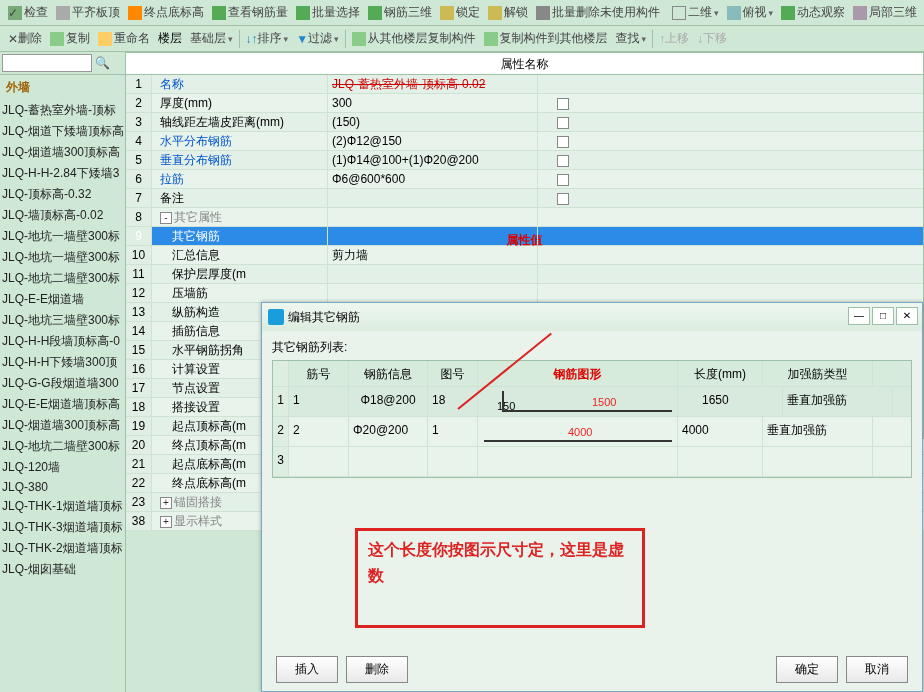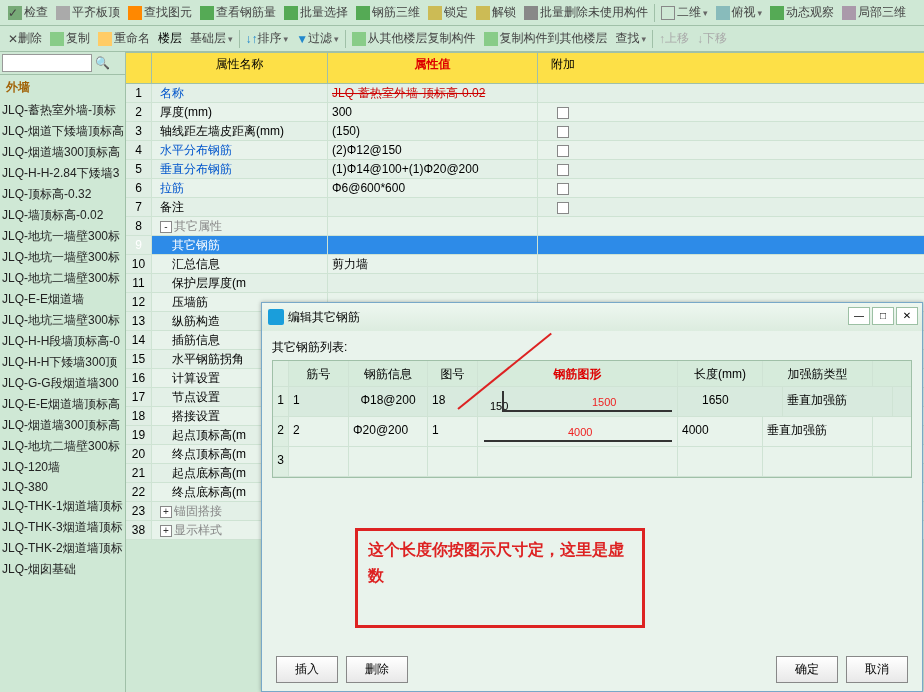--- a/index.html
+++ b/index.html
@@ -17,21 +17,21 @@
     .sidebar-search input { width: 90px; border: 1px solid #999; height: 18px; }
     .sidebar-search .sic { color: #1a7fc0; }
     .sidebar-head { font-weight: bold; padding: 4px 6px; color:#a16207; }
     .sidebar-item { padding: 2px 2px; color: #222; cursor: pointer; white-space: nowrap; overflow: hidden; }
     
     .content { flex: 1; display: flex; flex-direction: column; }
     .tab-row { height: 24px; display: flex; align-items: flex-end; border-bottom: 1px solid #a0c0a8; padding-left: 6px; }
     .tab { border: 1px solid #a0c0a8; border-bottom: none; padding: 3px 10px; background: #e2f0e5; }
     
     .prop-grid { border-top: 1px solid #a0c0a8; }
-    .ph-row { display: flex; background: #fde047; border-bottom: 1px solid #a0c0a8; height: 31px; }
+    .ph-row { display: flex; background: #ffffff; border-bottom: 1px solid #a0c0a8; height: 22px; flex-direction: column; }
     .ph-empty { width: 26px; border-right: 1px solid #a0c0a8; }
     .ph-name { flex: 0 0 176px; border-right: 1px solid #a0c0a8; text-align: center; line-height: 22px; }
     .ph-val { flex: 0 0 210px; border-right: 1px solid #a0c0a8; text-align: center; line-height: 22px; }
     .ph-add { flex: 0 0 50px; text-align: center; line-height: 22px; }
     .ph-red { color: #d00; font-weight: bold; }
     .p-row { display: flex; height: 19px; border-bottom: 1px solid #cee3d3; background: #e8f3eb; }
     .p-row:nth-child(odd) { background: #e3f0e7; }
     .p-idx { width: 26px; border-right: 1px solid #cee3d3; text-align: center; line-height: 19px; background:#e0eee4; }
     .p-name { flex: 0 0 176px; border-right: 1px solid #cee3d3; line-height: 19px; padding-left: 8px; }
     .p-val { flex: 0 0 210px; border-right: 1px solid #cee3d3; line-height: 19px; padding-left: 4px; }
@@ -82,21 +82,21 @@
   <div class="tbtn">
       <span class="ic" style="background:#7a7">✓</span>
       <span>检查</span>
     </div>
   <div class="tbtn">
       <span class="ic" style="background:#aaa"></span>
       <span>平齐板顶</span>
     </div>
   <div class="tbtn">
       <span class="ic" style="background:#f80"></span>
-      <span>查找图元</span>
+      <span>终点底标高</span>
     </div>
   <div class="tbtn">
       <span class="ic" style="background:#5a5"></span>
       <span>查看钢筋量</span>
     </div>
   <div class="tbtn">
       <span class="ic" style="background:#5a5"></span>
       <span>批量选择</span>
     </div>
   <div class="tbtn">
@@ -394,21 +394,21 @@
         <div class="dt-cell dt-c5">长度(mm)</div>
         <div class="dt-cell dt-c6">加强筋类型</div>
       </div>
       <div id="dlg-rows">
           <div class="dt-row" style="background: rgb(216, 234, 222); height: 30px;">
             <div class="dt-cell dt-idx">1</div>
             <div class="dt-cell dt-c1" style="text-align: left;">1</div>
             <div class="dt-cell dt-c2" style="text-align: center;">Φ18@200</div>
             <div class="dt-cell dt-c3" style="text-align: left;">18</div>
             <div class="dt-cell dt-c4">
-              <span class="lnum" style="left: 12px; top: 6px;">150</span>
+              <span class="lnum" style="left: 19px; top: 6px;">150</span>
               <div style="position: absolute; left: 24px; top: 4px; width: 2px; height: 20px; background: rgb(51, 51, 51);"></div>
               <span class="lnum" style="left: 90px; top: 2px; color: rgb(238, 34, 34); margin-left: 24px;">1500</span>
               <div class="bar" style="left: 24px; width: 170px;"></div>
             </div>
             <div class="dt-cell dt-c5" style="text-align: left; margin-left: 20px;">1650</div>
             <div class="dt-cell dt-c6" style="text-align: left;">垂直加强筋</div>
           </div>
           <div class="dt-row" style="height: 30px;">
             <div class="dt-cell dt-idx">2</div>
             <div class="dt-cell dt-c1" style="text-align: left;">2</div>

